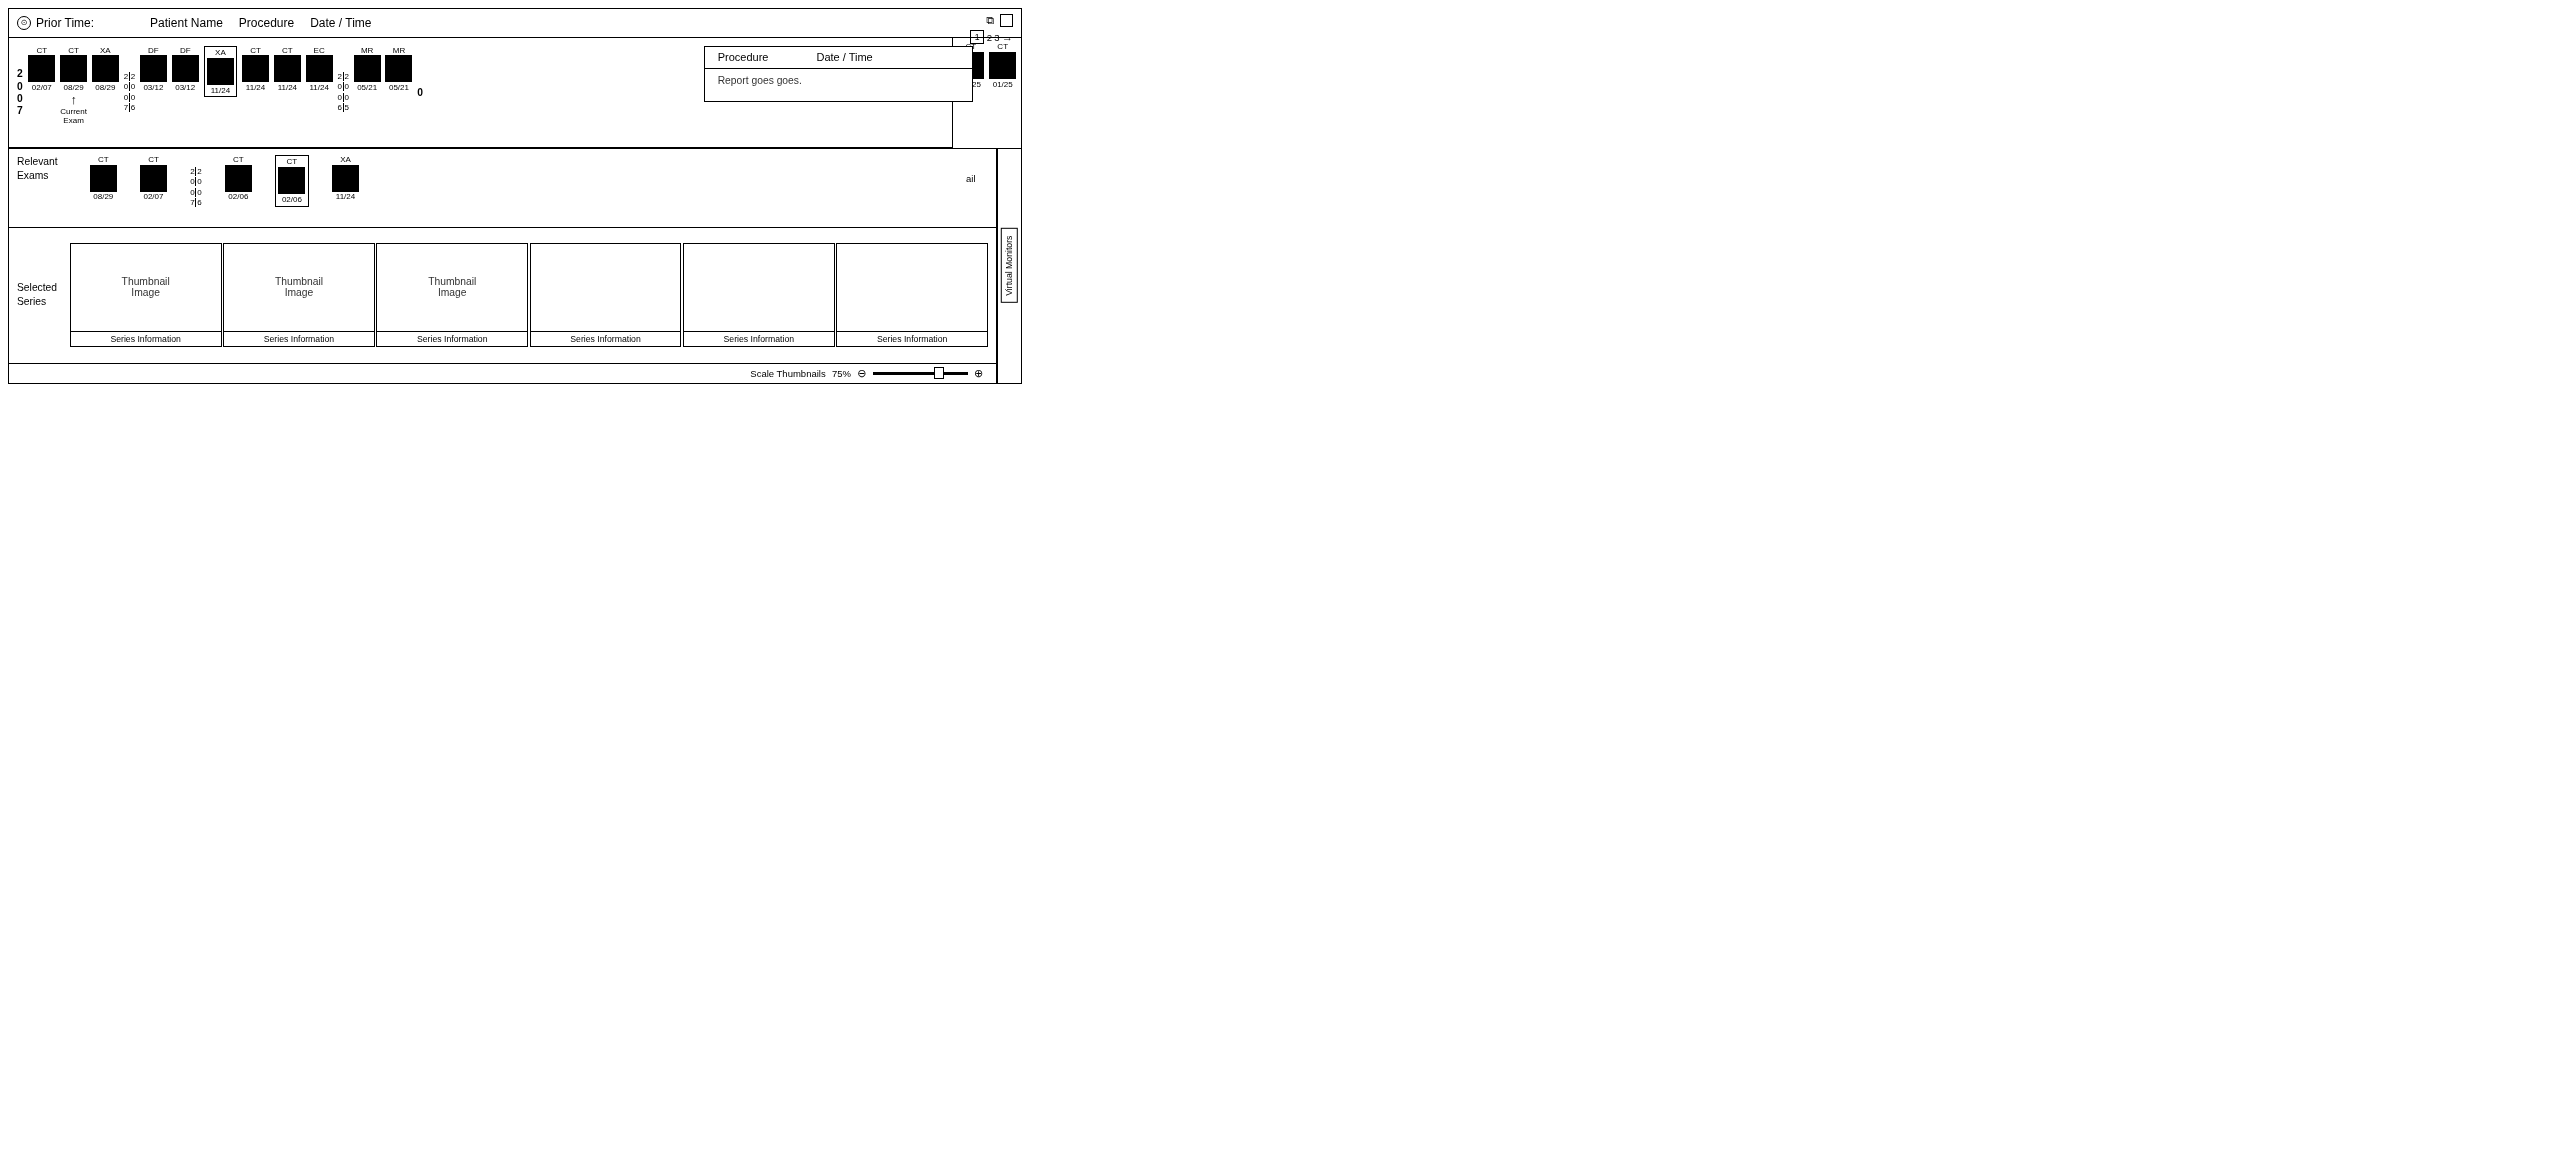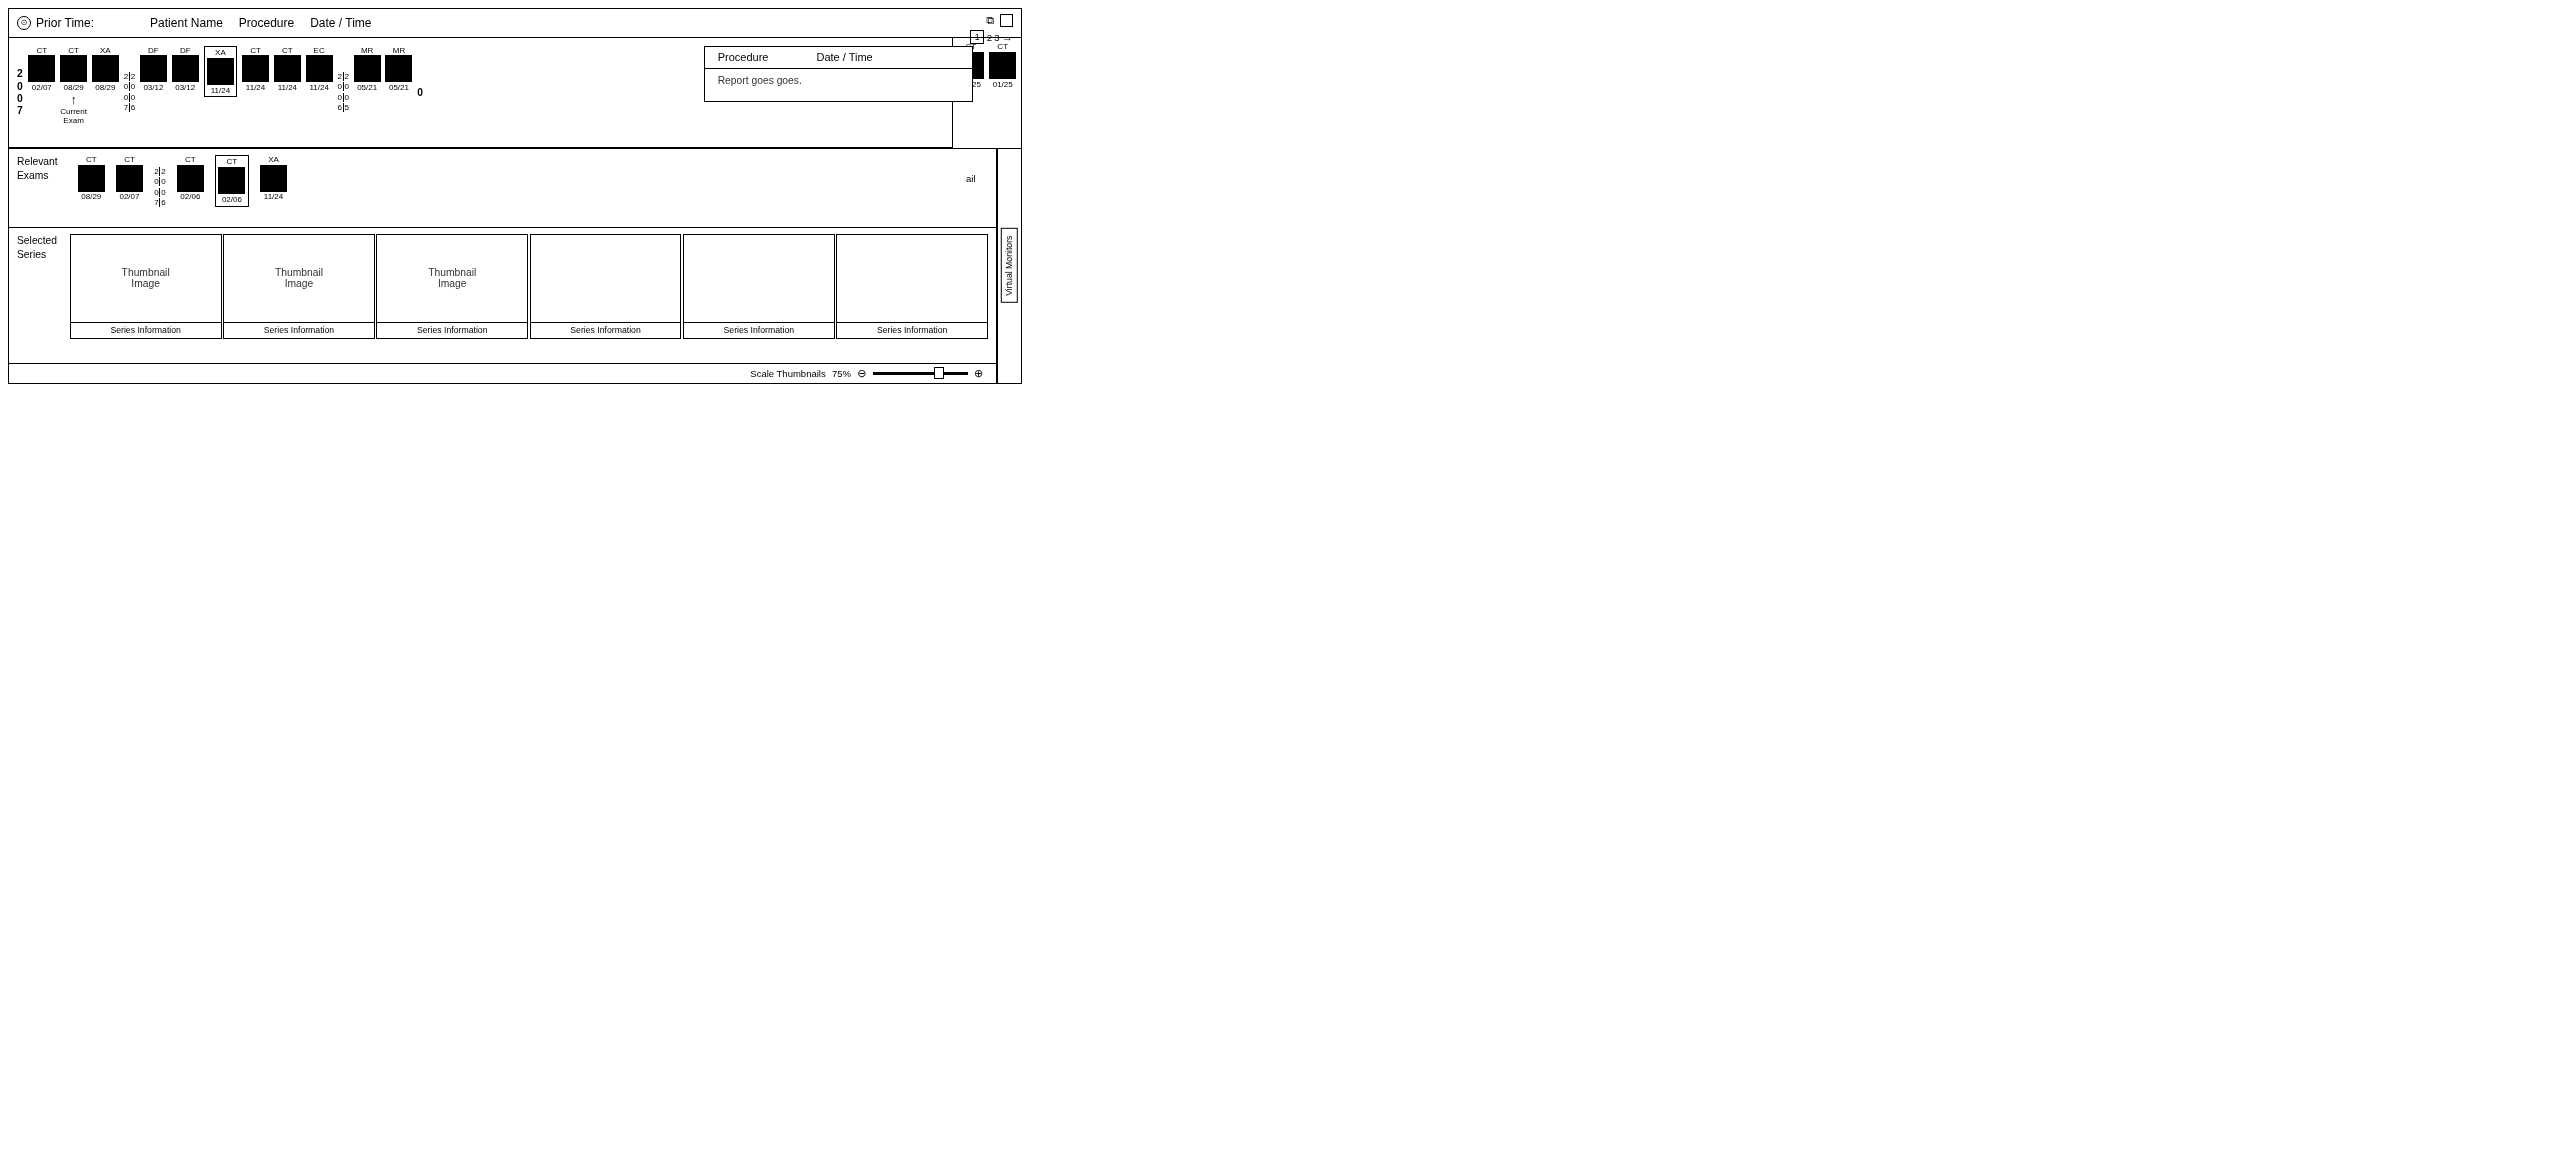--- a/index.html
+++ b/index.html
@@ -232,21 +232,21 @@
         </div>
       </div>
       <span style="font-size:8.7px;align-self:flex-start;">5</span>
     </div>
   </div>
 
   <div style="display:flex;flex:1;">
 
     <div style="flex:1;display:flex;flex-direction:column;border-right:1.6px solid #000;">
 
-      <div style="display:flex;border-bottom:0.8px solid #000;padding:6.3px 8px;min-height:79px;align-items:flex-start;gap:8px;">
+      <div style="display:flex;border-bottom:0.8px solid #000;padding:6.3px 8px;min-height:79px;align-items:flex-start;gap:20px;">
         <div style="font-size:10.3px;white-space:nowrap;min-width:48px;line-height:1.4;margin-right:4.8px;">Relevant<br>Exams</div>
 
         <div style="display:flex;flex-direction:column;align-items:center;margin-right:3.2px;">
           <span style="font-size:8px;margin-bottom:0.8px;">CT</span>
           <div style="width:27px;height:27px;background:#000;"></div>
           <span style="font-size:8px;margin-top:0.8px;">08/29</span>
         </div>
 
         <div style="display:flex;flex-direction:column;align-items:center;margin-right:3.2px;">
           <span style="font-size:8px;margin-bottom:0.8px;">CT</span>
@@ -273,21 +273,21 @@
           <span style="font-size:8px;margin-top:0.8px;">02/06</span>
         </div>
 
         <div style="display:flex;flex-direction:column;align-items:center;margin-right:3.2px;">
           <span style="font-size:8px;margin-bottom:0.8px;">XA</span>
           <div style="width:27px;height:27px;background:#000;"></div>
           <span style="font-size:8px;margin-top:0.8px;">11/24</span>
         </div>
       </div>
 
-      <div style="display:flex;padding:6.3px 8px;min-height:135px;align-items:flex-start;flex:1;">
+      <div style="display:flex;padding:6.3px 8px;min-height:135px;align-items:center;flex:1;">
         <div style="font-size:10.3px;white-space:nowrap;min-width:48px;margin-right:4.8px;line-height:1.4;">Selected<br>Series</div>
 
         <div style="display:flex;flex:1;gap:0;">
 
           <div style="display:flex;flex-direction:column;flex:1;border:0.8px solid #000;margin-right:1.6px;">
             <div style="flex:1;display:flex;align-items:center;justify-content:center;font-size:10.3px;text-align:center;color:#333;padding:8px;min-height:87px;">Thumbnail<br>Image</div>
             <div style="border-top:0.8px solid #000;font-size:8.7px;padding:2.4px 3.2px;text-align:center;">Series Information</div>
           </div>
 
           <div style="display:flex;flex-direction:column;flex:1;border:0.8px solid #000;margin-right:1.6px;">

